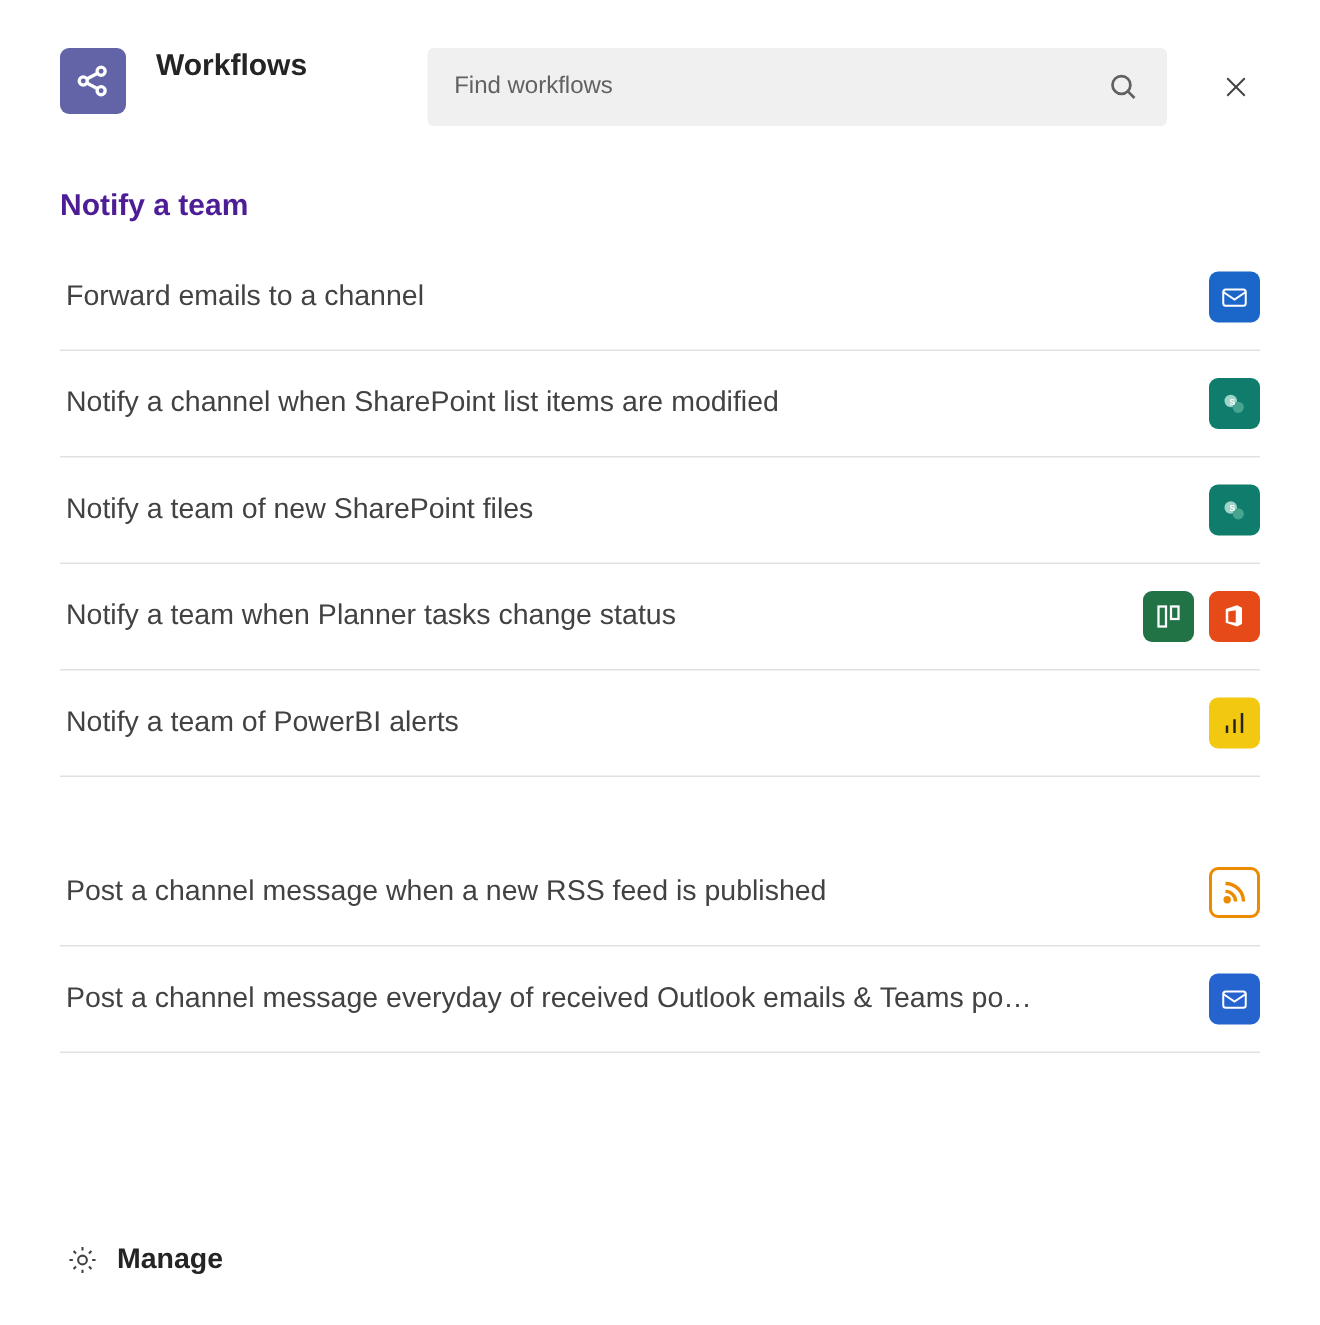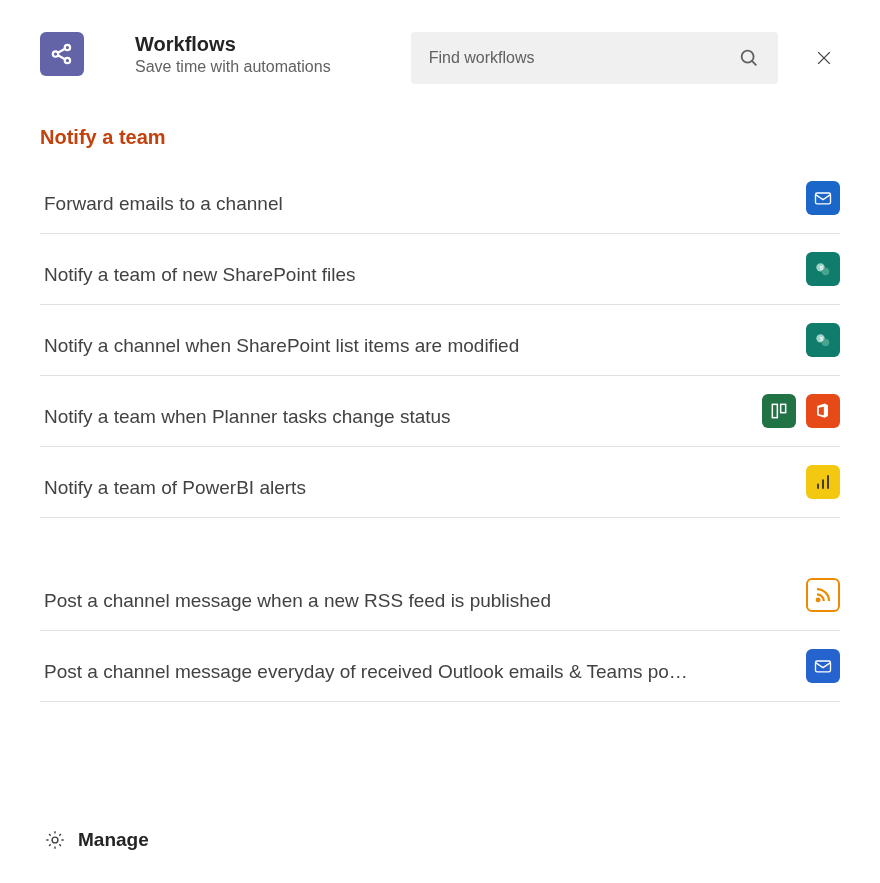--- a/index.html
+++ b/index.html
@@ -40,21 +40,20 @@
     .app-icon svg {
       width: 26px;
       height: 26px;
       fill: none;
       stroke: #fff;
       stroke-width: 2;
     }
     .title-block {
       flex: 0 0 auto;
       padding-top: 0;
-      margin-left: 31px;
     }
     .title {
       font-size: 20px;
       font-weight: 700;
       color: #242424;
       line-height: 1.2;
     }
     .subtitle {
       font-size: 16px;
       font-weight: 400;
@@ -117,26 +116,26 @@
     .content {
       flex: 1;
       overflow: hidden;
     }
     .section {
       margin-bottom: 42px;
     }
     .section-title {
       font-size: 20px;
       font-weight: 700;
-      color: #c2410c;
+      color: #4c1d95;
       margin-bottom: 14px;
     }
     .item {
       display: flex;
-      align-items: flex-end;
+      align-items: center;
       justify-content: space-between;
       padding: 18px 0 18px 4px;
       border-bottom: 1px solid #e1e1e1;
       cursor: pointer;
     }
     .item-label {
       font-size: 19px;
       color: #424242;
       font-weight: 400;
       white-space: nowrap;
@@ -215,21 +214,20 @@
       <svg viewBox="0 0 24 24">
         <circle cx="6" cy="12" r="2.5"></circle>
         <circle cx="17" cy="6" r="2.5"></circle>
         <circle cx="17" cy="18" r="2.5"></circle>
         <line x1="8.2" y1="10.8" x2="14.8" y2="7.2"></line>
         <line x1="8.2" y1="13.2" x2="14.8" y2="16.8"></line>
       </svg>
     </div>
     <div class="title-block">
       <div class="title">Workflows</div>
-      <div class="subtitle">Save time with automations</div>
     </div>
     <div class="search-wrap">
       <div class="search">
         <input class="search-input" type="text" placeholder="Find workflows" style="">
         <svg class="search-icon" viewBox="0 0 24 24">
           <circle cx="10.5" cy="10.5" r="6.5"></circle>
           <line x1="20" y1="20" x2="15.2" y2="15.2"></line>
         </svg>
       </div>
       <button class="close-btn">
@@ -252,34 +250,34 @@
           <div class="svc-icon svc-outlook">
             <svg width="20" height="20" viewBox="0 0 24 24" fill="none" stroke="#fff" stroke-width="1.6">
               <rect x="3" y="6" width="18" height="13" rx="2"></rect>
               <path d="M3 8l9 6 9-6"></path>
             </svg>
           </div>
         </div>
       </div>
 
       <div class="item">
-        <div class="item-label">Notify a team of new SharePoint files</div>
+        <div class="item-label">Notify a channel when SharePoint list items are modified</div>
         <div class="item-icons">
           <div class="svc-icon svc-sharepoint">
             <svg width="20" height="20" viewBox="0 0 24 24" fill="#9fd4c9">
               <circle cx="9" cy="10" r="5"></circle>
                 <circle cx="15" cy="15" r="4.5" fill="#46a48f"></circle>
               <text x="8" y="13" font-size="7" fill="#fff" font-family="sans-serif" font-weight="bold">S</text>
             </svg>
           </div>
         </div>
       </div>
 
       <div class="item">
-        <div class="item-label">Notify a channel when SharePoint list items are modified</div>
+        <div class="item-label">Notify a team of new SharePoint files</div>
         <div class="item-icons">
           <div class="svc-icon svc-sharepoint">
             <svg width="20" height="20" viewBox="0 0 24 24" fill="#9fd4c9">
               <circle cx="9" cy="10" r="5"></circle>
                 <circle cx="15" cy="15" r="4.5" fill="#46a48f"></circle>
               <text x="8" y="13" font-size="7" fill="#fff" font-family="sans-serif" font-weight="bold">S</text>
             </svg>
           </div>
         </div>
       </div>

